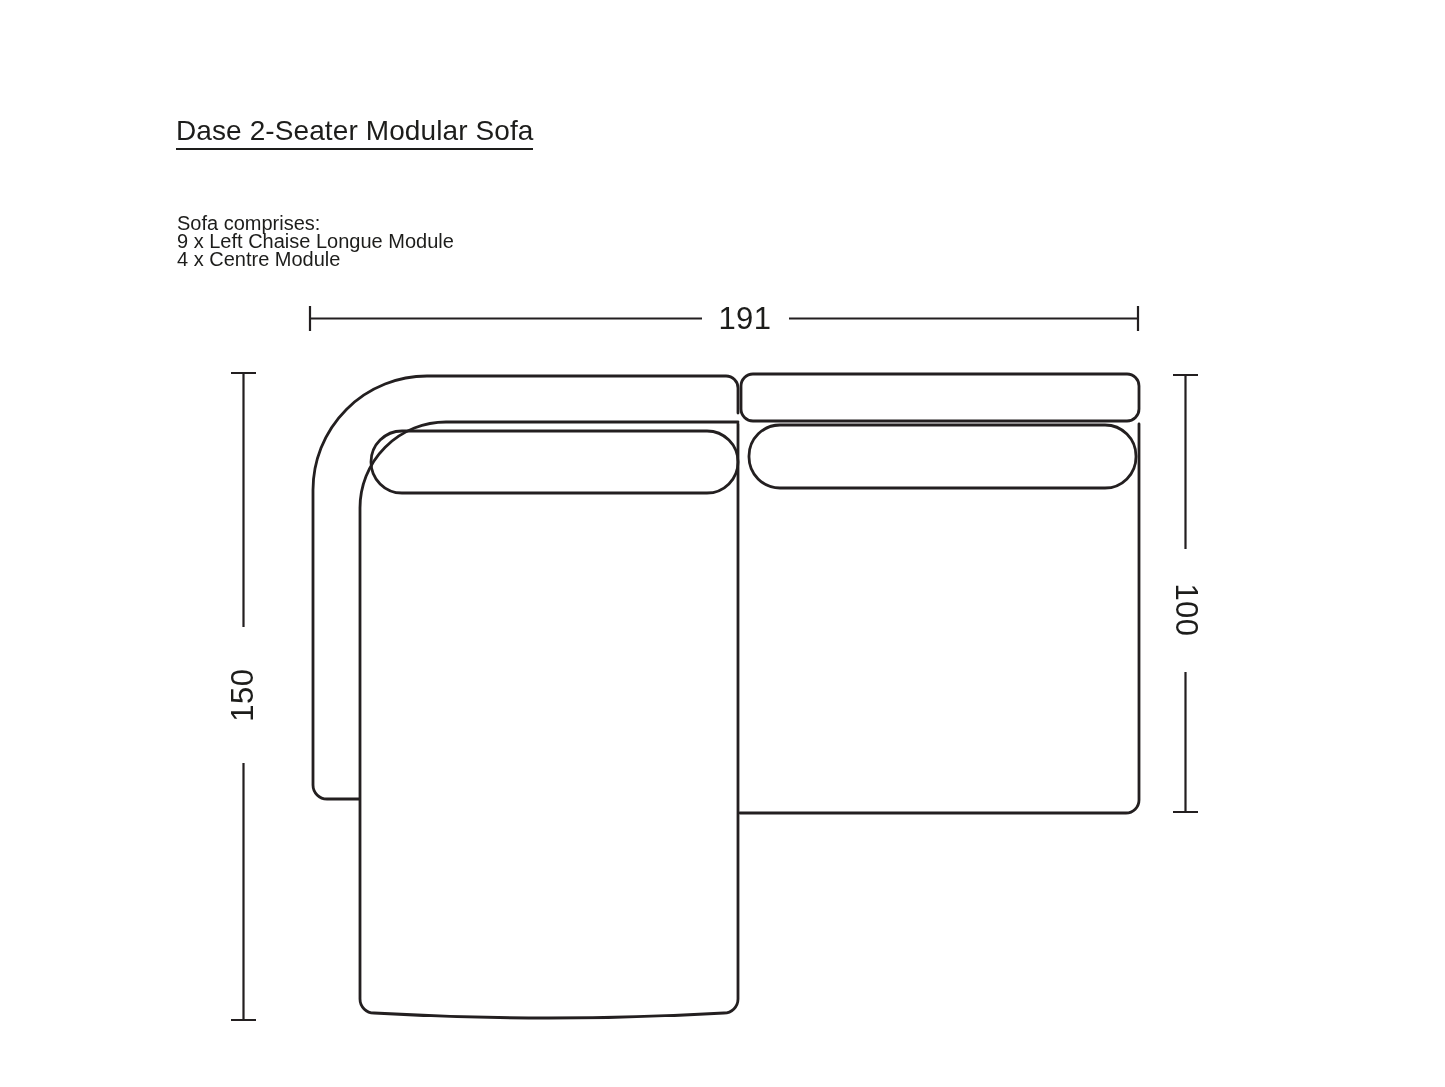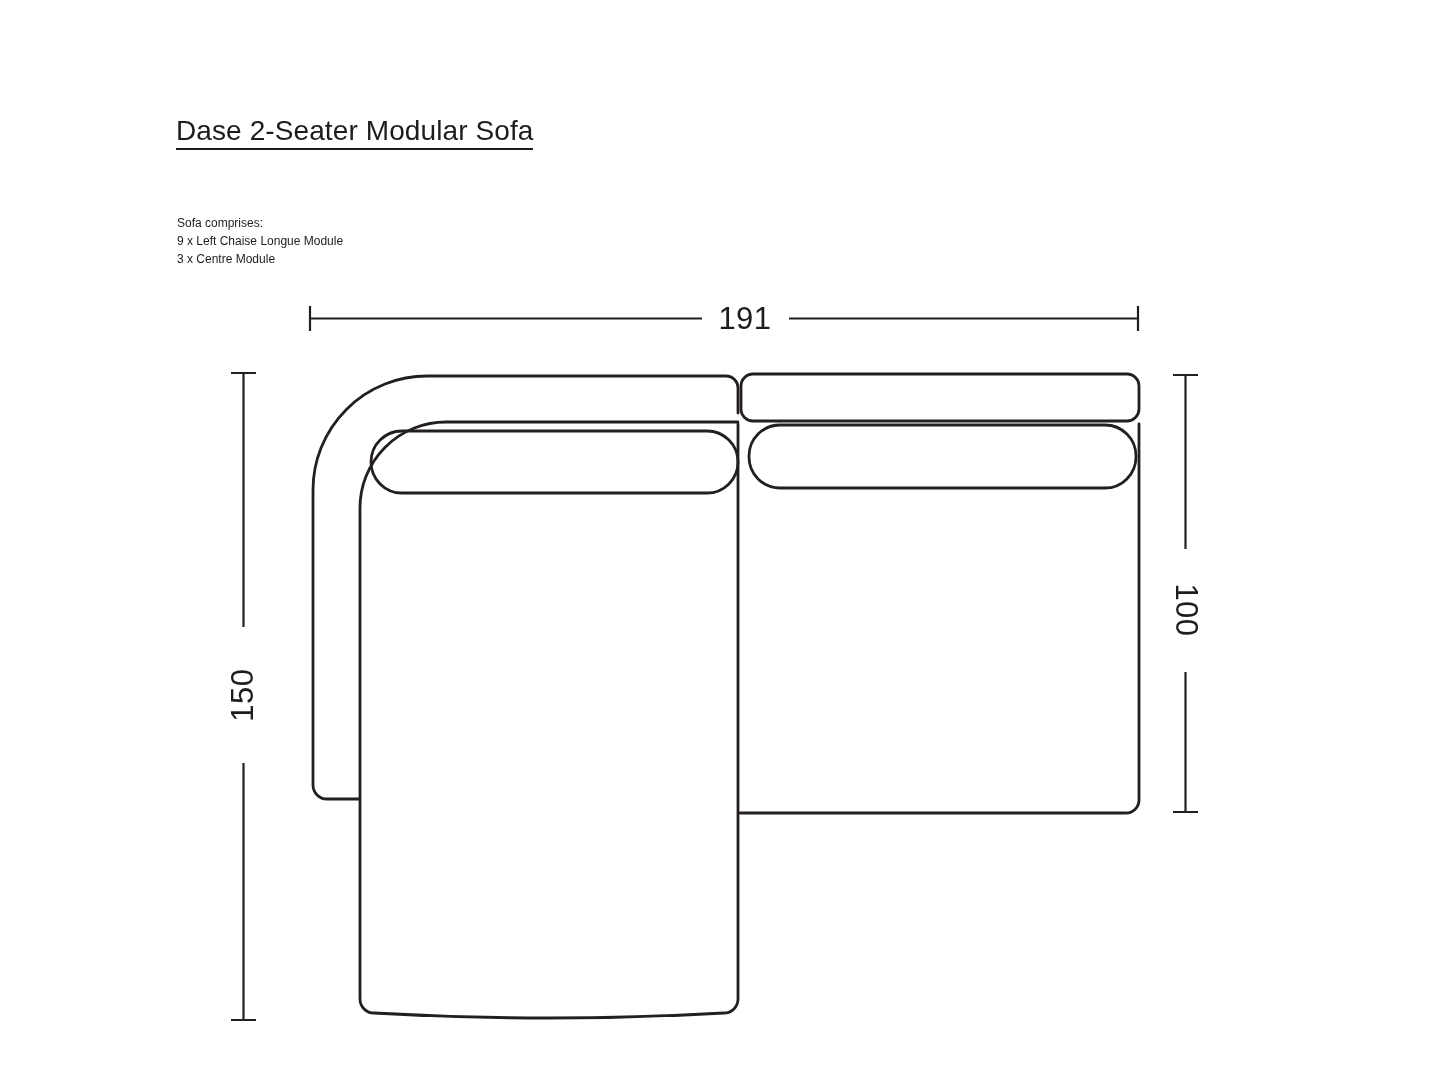--- a/index.html
+++ b/index.html
@@ -33,21 +33,21 @@
     font-weight: 400;
     letter-spacing: 0.1px;
     color: #1d1d1b;
     border-bottom: 2px solid #1d1d1b;
     padding-bottom: 3px;
   }
   .notes-block {
     position: absolute;
     left: 177px;
     top: 214px;
-    font-size: 12px;
+    font-size: 20px;
     line-height: 18px;
     color: #1d1d1b;
   }
   .drawing-svg {
     position: absolute;
     left: 0;
     top: 0;
   }
   .outline {
     fill: none;
@@ -76,21 +76,21 @@
 
   <div class="title-block">
     <div class="title-line">
       <span>Dase 2-Seater Modular Sofa</span>
     </div>
   </div>
 
   <div class="notes-block">
     <div>Sofa comprises:</div>
     <div>9 x Left Chaise Longue Module</div>
-    <div>3 x Centre Module</div>
+    <div>4 x Centre Module</div>
   </div>
 
   <svg class="drawing-svg" width="1445" height="1087" viewBox="0 0 1445 1087">
 
     <g>
       <path class="dim-line" d="M 310,306 L 310,331 M 310,318.5 L 702,318.5 M 789,318.5 L 1138,318.5 M 1138,306 L 1138,331"></path>
       <text class="dim-label" x="745" y="329" text-anchor="middle">191</text>
     </g>
 
     <g>

